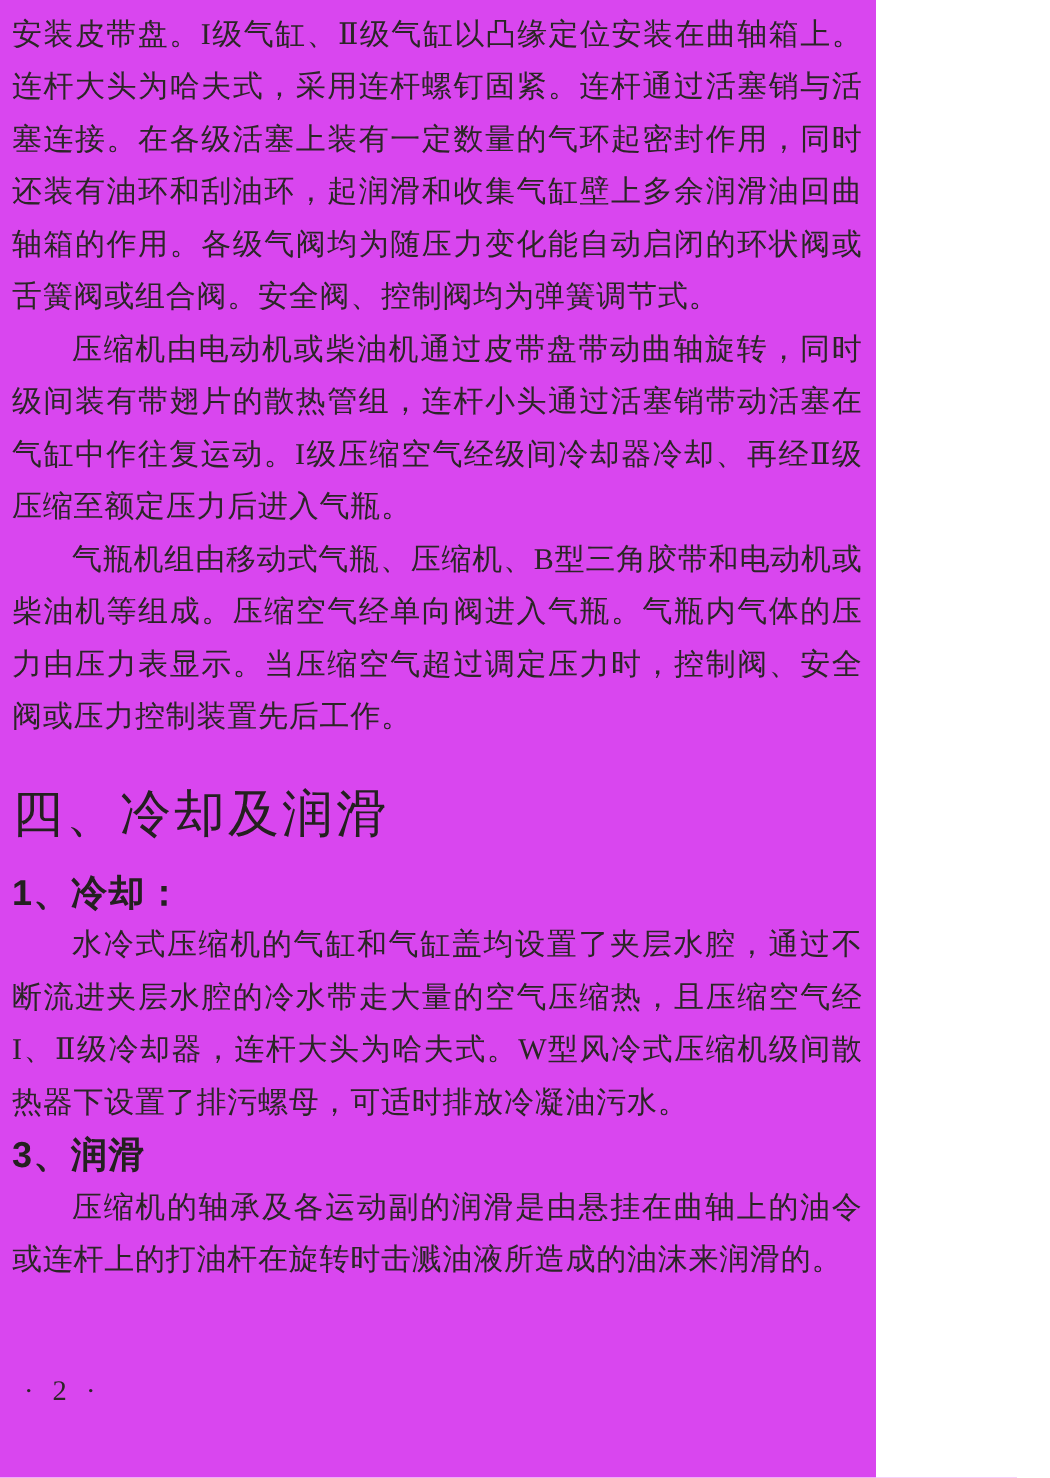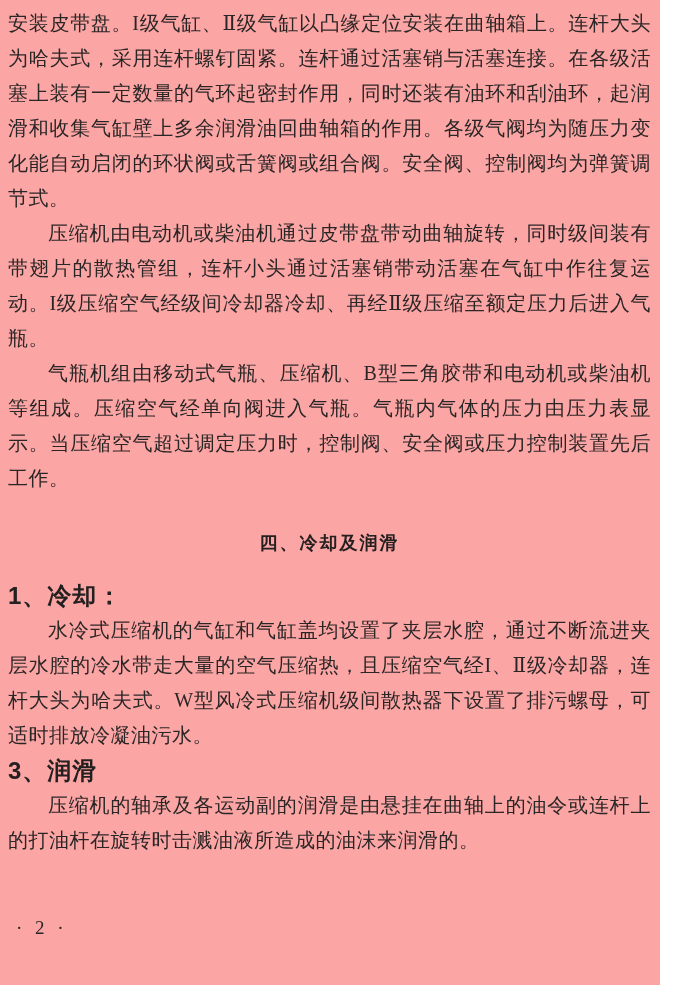--- a/index.html
+++ b/index.html
@@ -8,46 +8,45 @@
     background: #ffffff;
   }
   body {
     width: 700px;
     height: 985px;
     overflow: hidden;
   }
   .page {
     position: relative;
     box-sizing: border-box;
-    width: 660px;
+    width: 584px;
     height: 985px;
     padding: 6px 9px 0 8px;
-    background: #fca5a5;
+    background: #d946ef;
     color: #2b2626;
     font-family: "Liberation Serif", "DejaVu Serif", serif;
     font-size: 20px;
     line-height: 35px;
   }
   .para {
     margin: 0;
     text-align: justify;
     text-justify: inter-character;
     text-indent: 2em;
     letter-spacing: 0.5px;
   }
   .para.no-indent {
     text-indent: 0;
   }
   .section-title {
     margin: 30px 0 18px 0;
     font-family: "Liberation Sans", "DejaVu Sans", sans-serif;
-    font-weight: bold;
-    font-size: 18px;
+    font-weight: normal;
+    font-size: 34px;
     line-height: 34px;
-    text-align: center;
     color: #242020;
     letter-spacing: 2px;
   }
   .subsection-label {
     margin: 0;
     font-family: "Liberation Sans", "DejaVu Sans", sans-serif;
     font-weight: bold;
     font-size: 24px;
     line-height: 35px;
     text-align: left;

